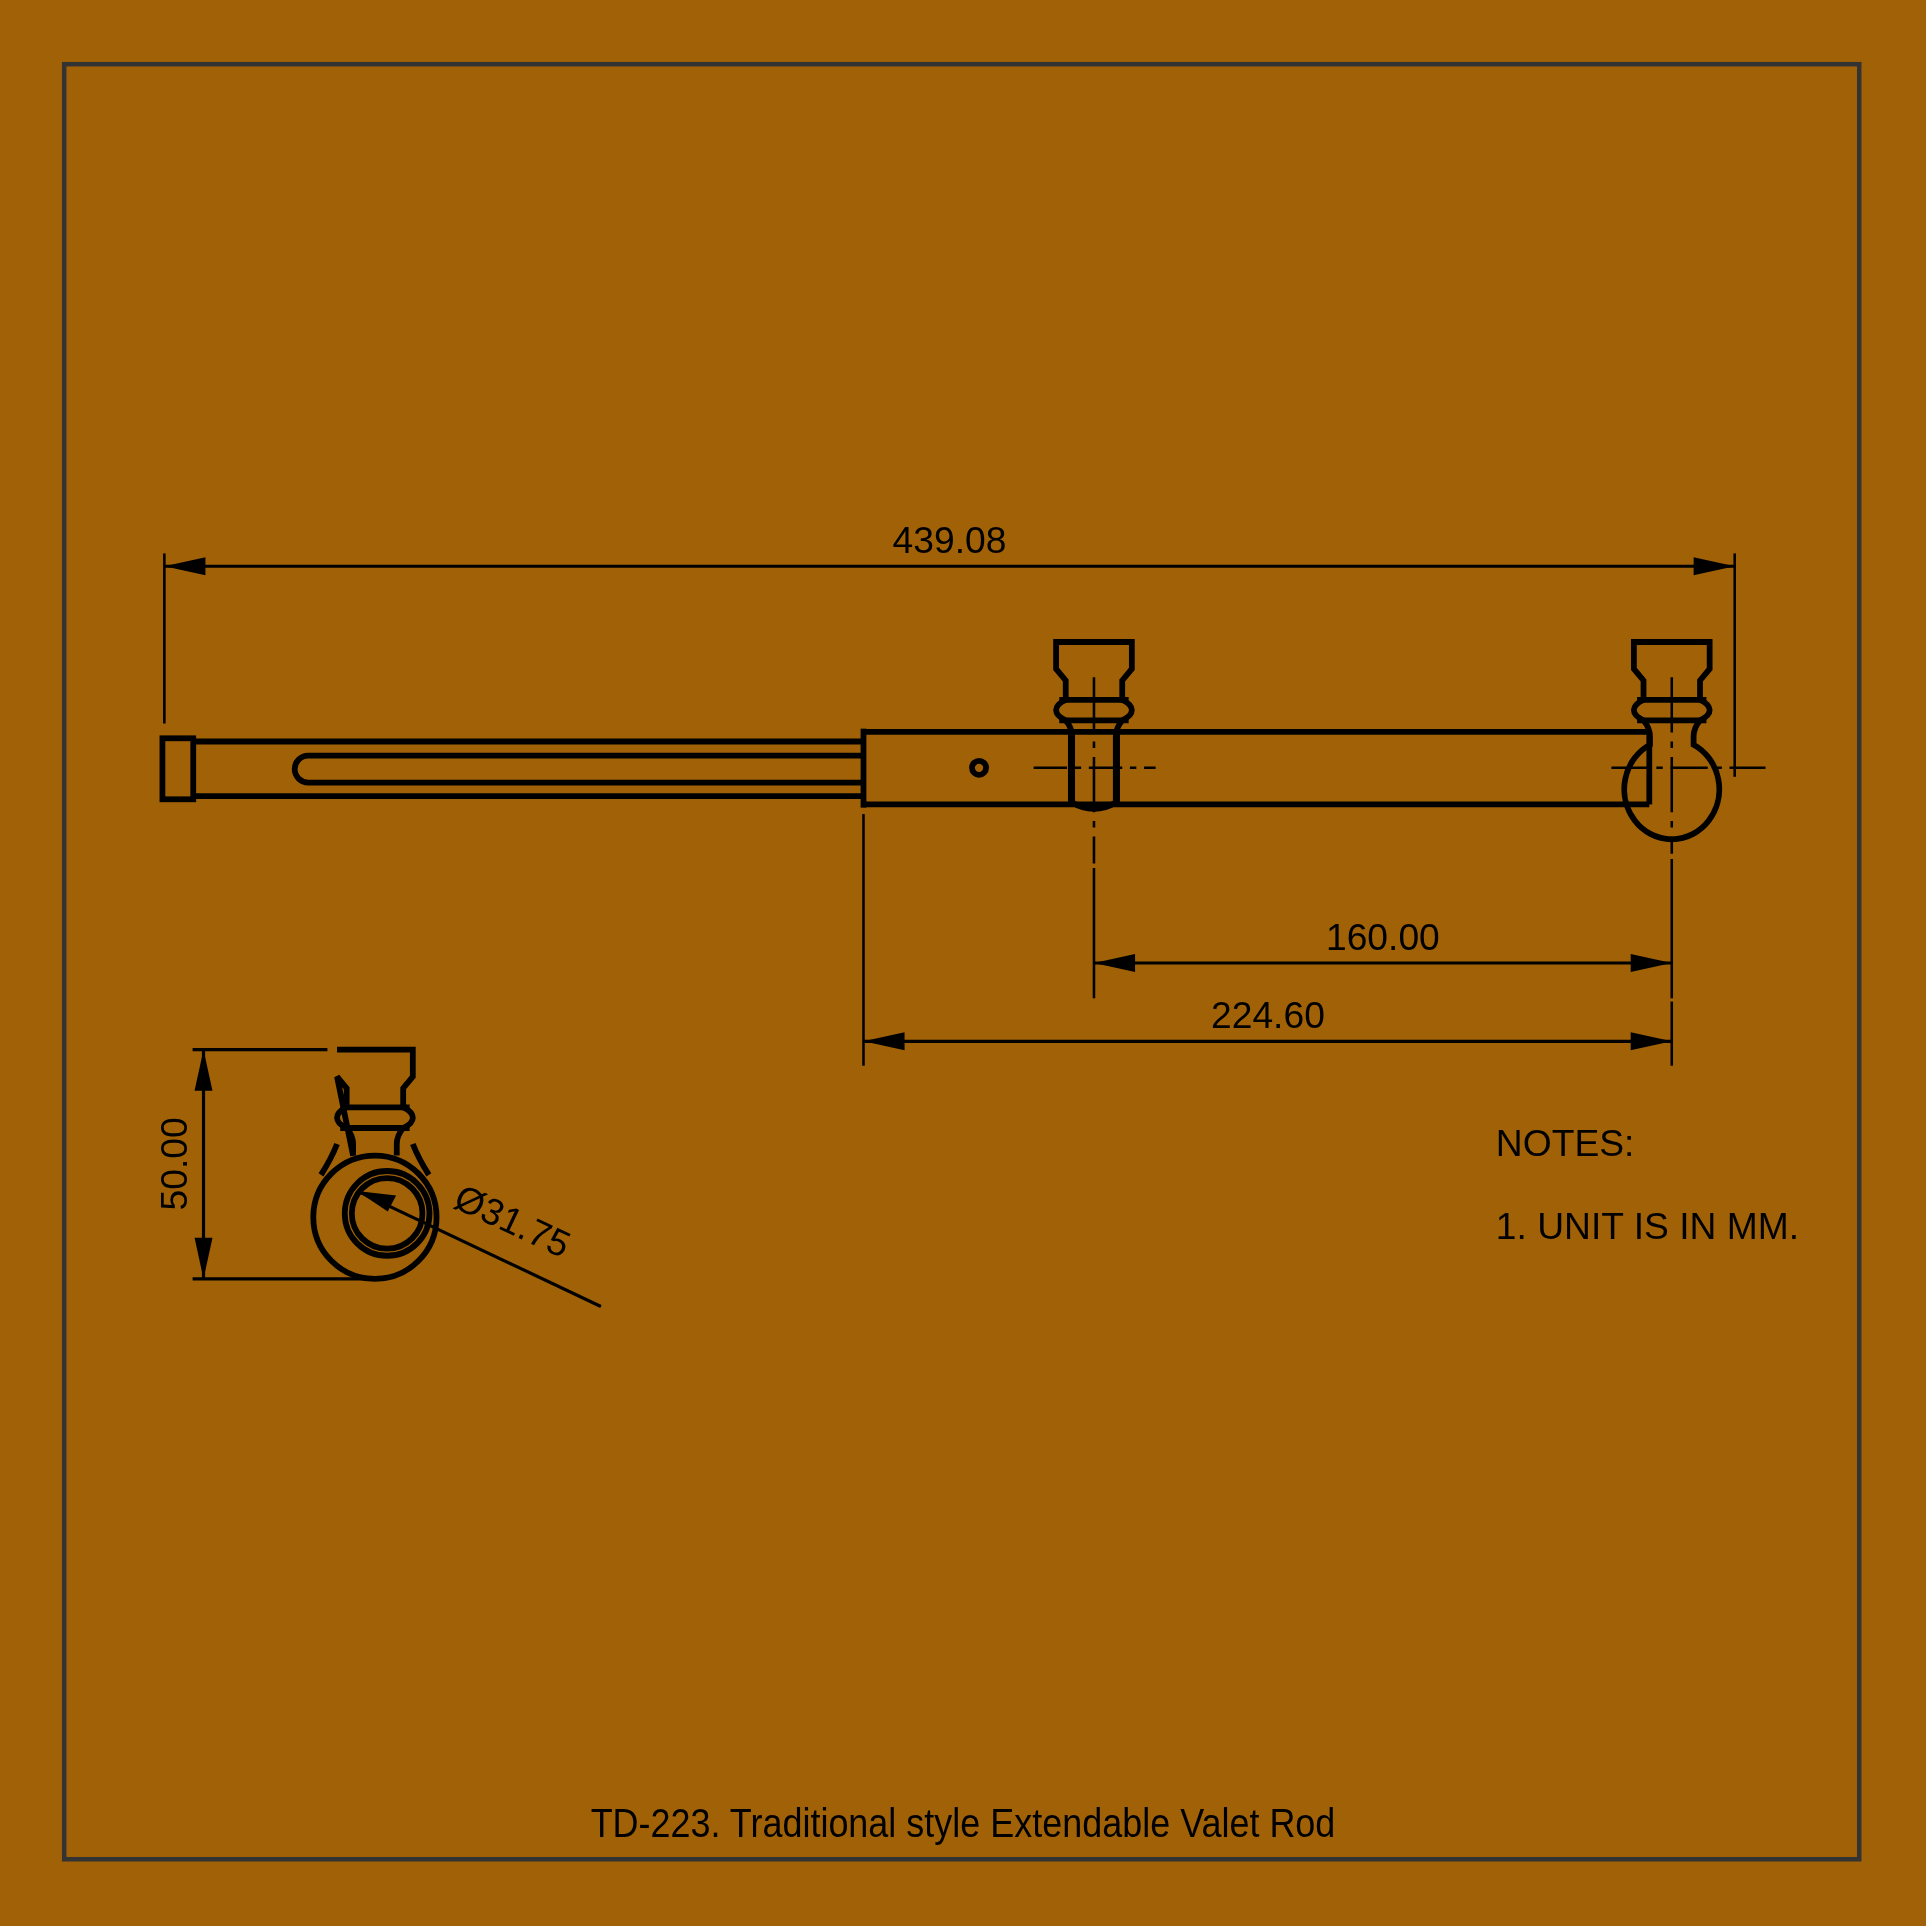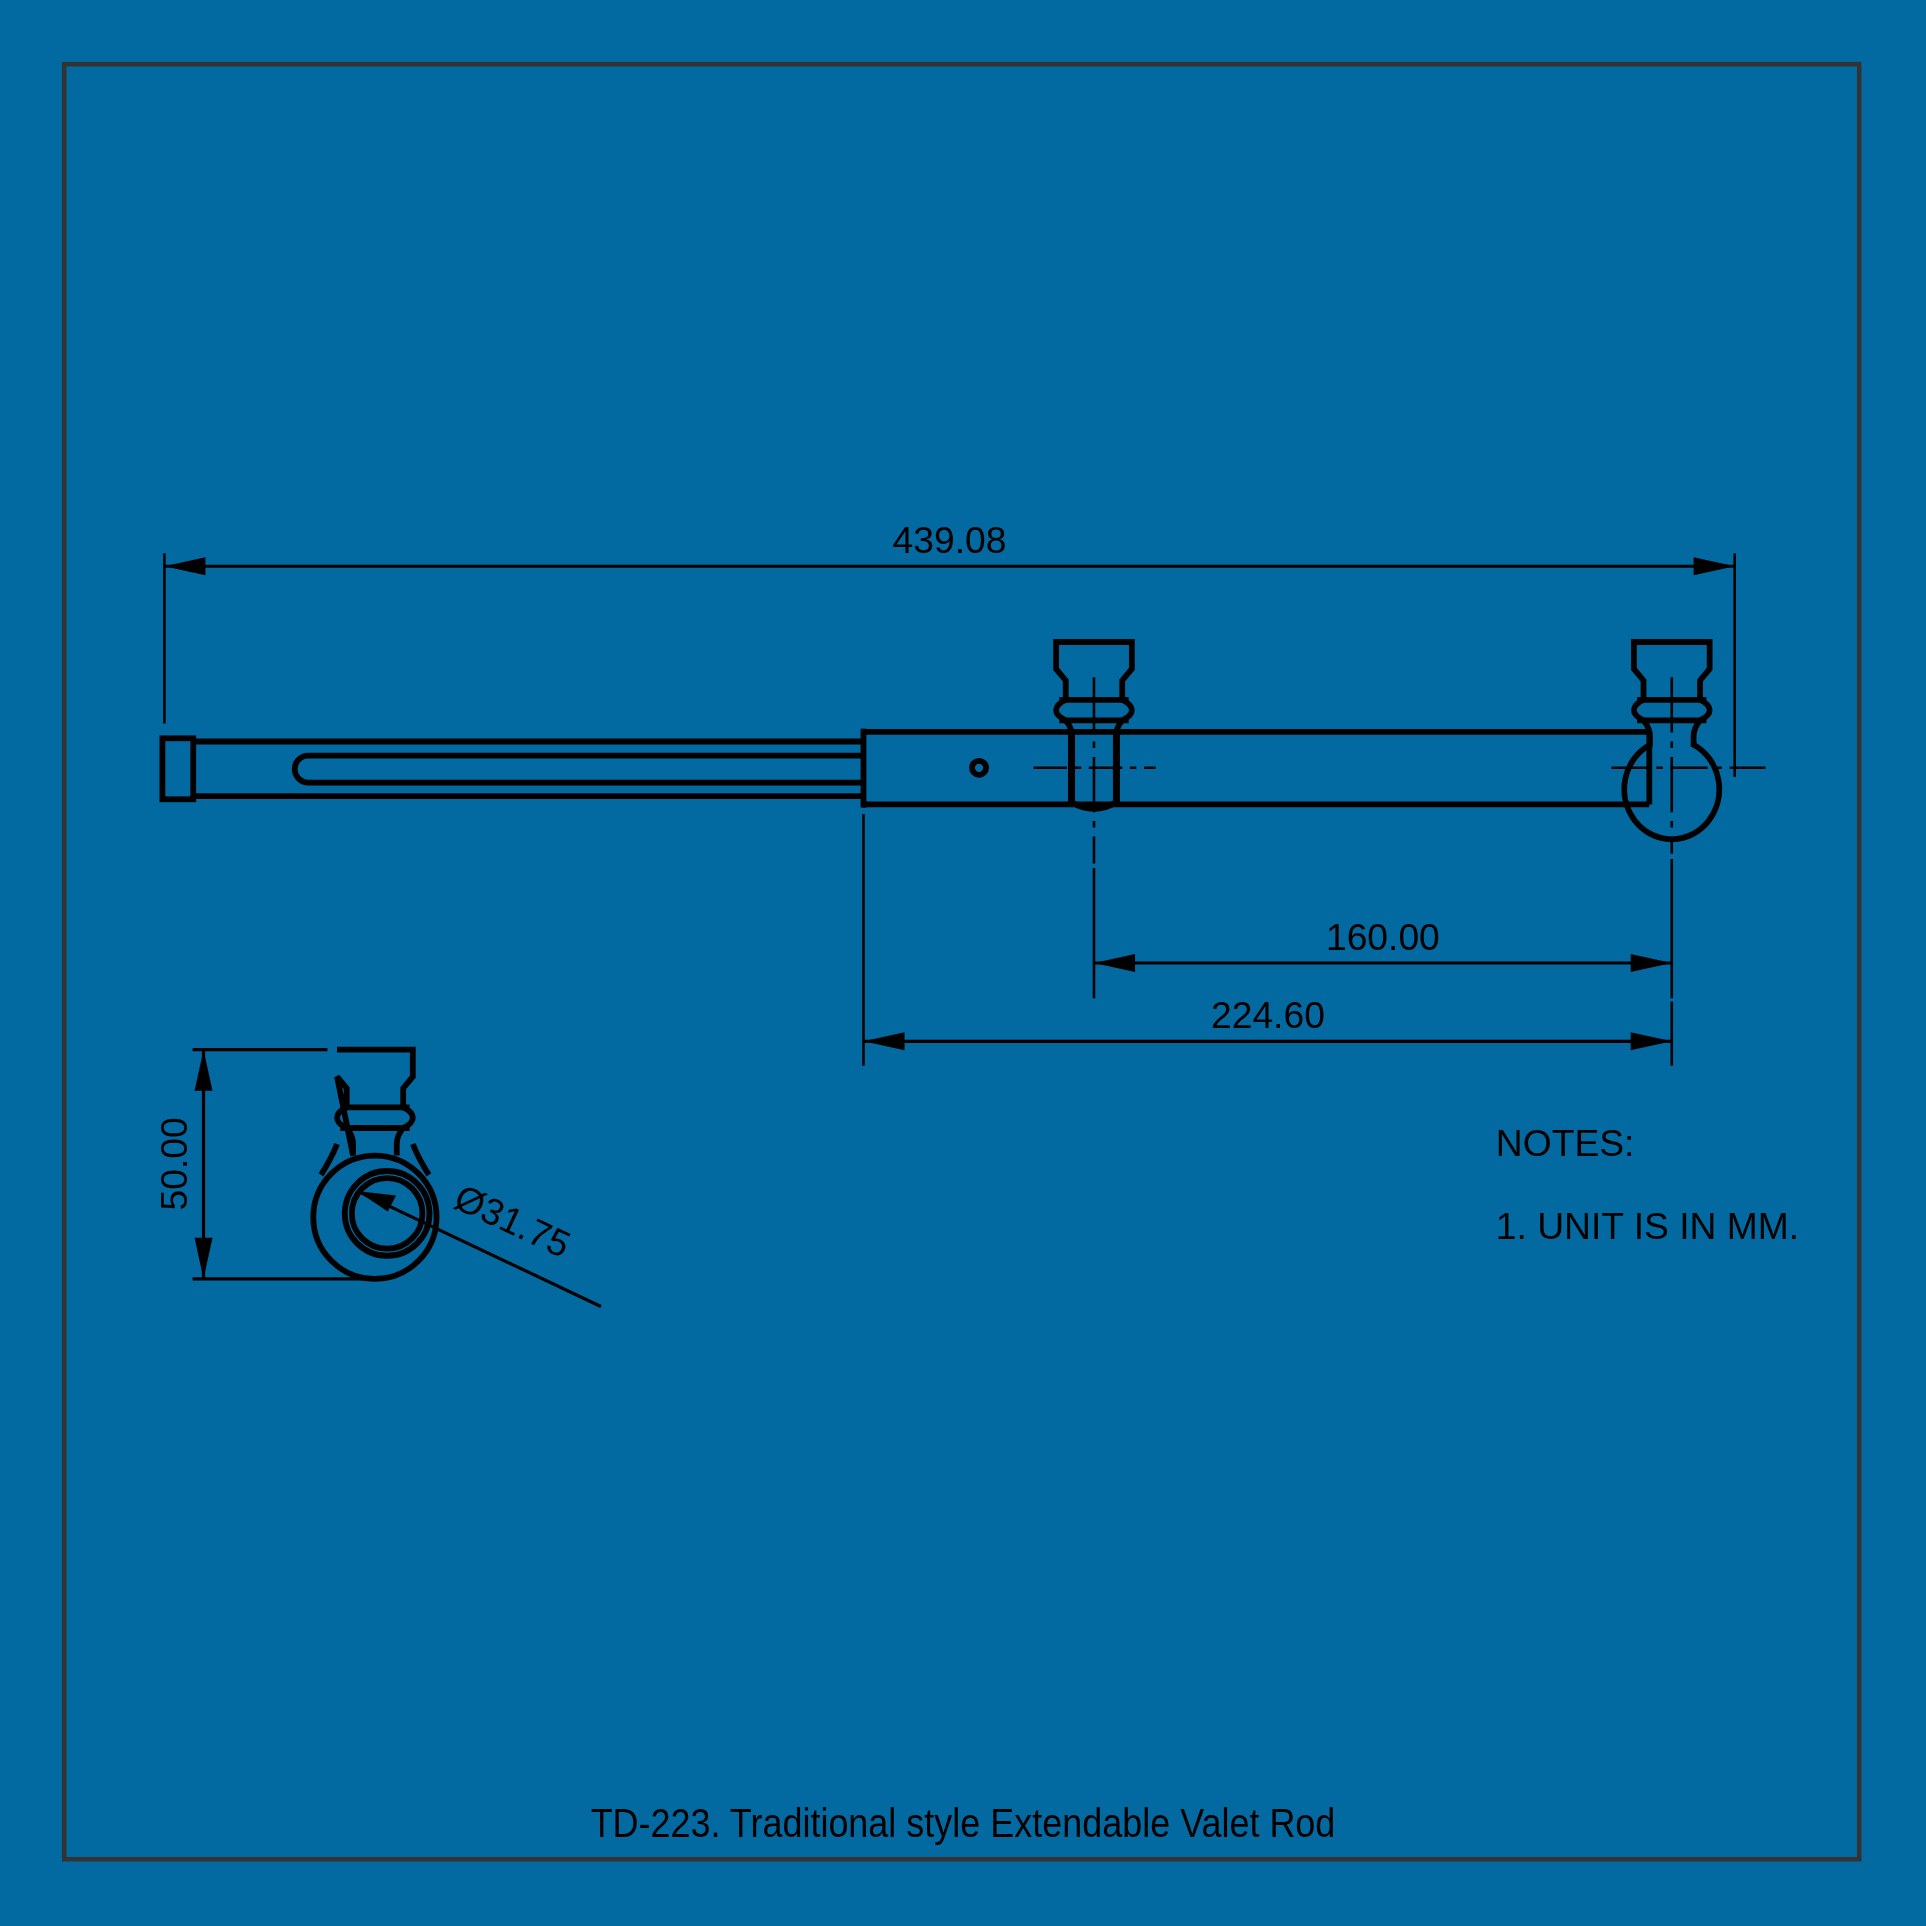--- a/index.html
+++ b/index.html
@@ -11,21 +11,21 @@
   body {
     width: 1926px;
     height: 1926px;
     font-family: "Liberation Sans", sans-serif;
     overflow: hidden;
   }
   #sheet {
     position: relative;
     width: 1926px;
     height: 1926px;
-    background: #0369a1;
+    background: #a16207;
   }
   #drawing-svg {
     position: absolute;
     top: 0;
     left: 0;
     width: 1926px;
     height: 1926px;
     display: block;
   }
   .dim-text, .note-text, .title-text {

